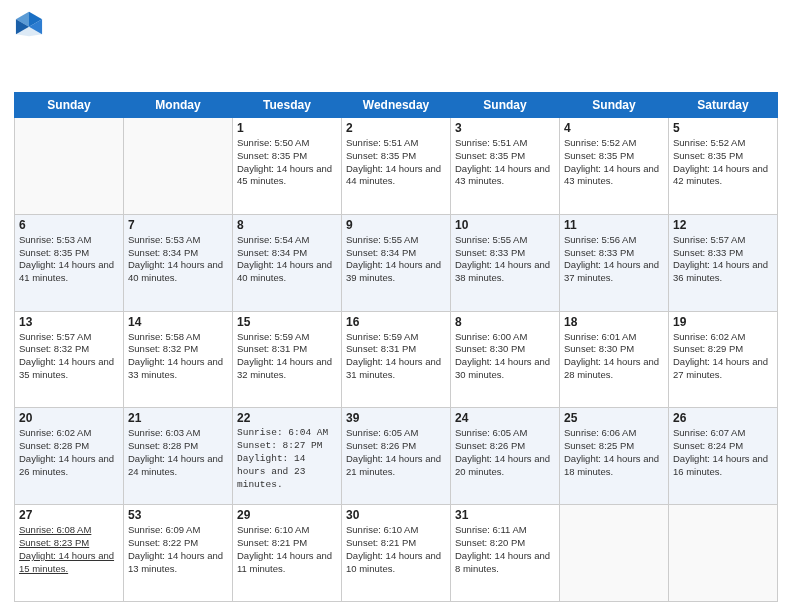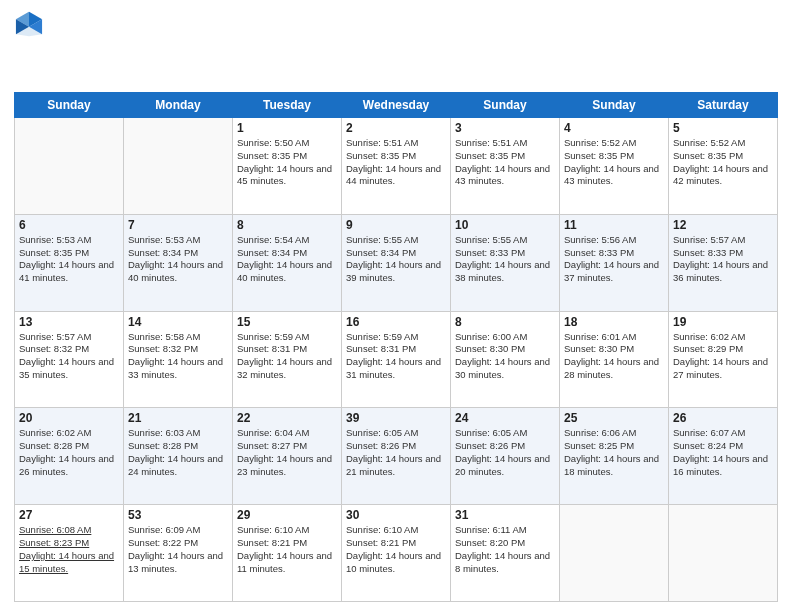--- a/index.html
+++ b/index.html
@@ -271,21 +271,21 @@
 Daylight: 14 hours and 26 minutes.</div>
           </td>
           <td>
             <span class="day-number">21</span>
             <div class="day-info" style="white-space: pre-line;">Sunrise: 6:03 AM
 Sunset: 8:28 PM
 Daylight: 14 hours and 24 minutes.</div>
           </td>
           <td>
             <span class="day-number">22</span>
-            <div class="day-info" style="white-space: pre-line;">Sunrise: 6:04 AM
+            <div class="day-info" style="white-space: pre-line; font-family: Liberation Mono, monospace;">Sunrise: 6:04 AM
 Sunset: 8:27 PM
 Daylight: 14 hours and 23 minutes.</div>
           </td>
           <td>
             <span class="day-number">39</span>
             <div class="day-info" style="white-space: pre-line;">Sunrise: 6:05 AM
 Sunset: 8:26 PM
 Daylight: 14 hours and 21 minutes.</div>
           </td>
           <td>

